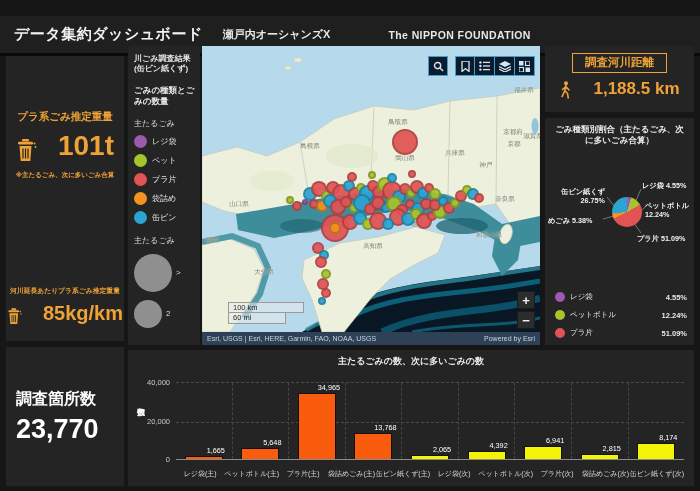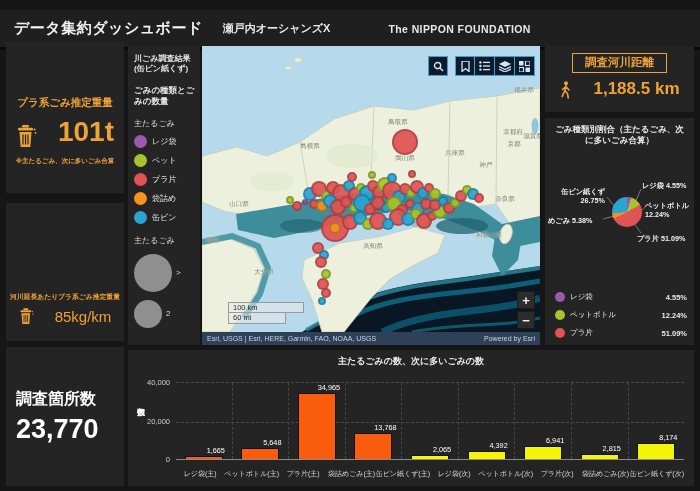--- a/index.html
+++ b/index.html
@@ -2,36 +2,36 @@
 <html><head>
 <meta charset="utf-8">
 <style>
   * { margin:0; padding:0; box-sizing:border-box; }
   html,body { background:#0e0e0e; }
   .page {
     position:relative; width:700px; height:491px; background:#161616;
     font-family:"Liberation Sans","DejaVu Sans",sans-serif; overflow:hidden; color:#eee;
   }
   
-  .hdr { position:absolute; left:0; top:10px; width:700px; height:40px; background:#1f1f1f;
+  .hdr { position:absolute; left:0; top:16px; width:700px; height:40px; background:#1f1f1f;
          border-bottom:3px solid #0a0a0a; display:flex; align-items:center; padding-left:14px; }
   .hdr-title { font-size:15px; font-weight:bold; color:#f2f2f2; letter-spacing:.5px; }
   .hdr-sub   { font-size:11px; font-weight:bold; color:#e8e8e8; margin-left:20px; }
   .hdr-org   { font-size:10.5px; font-weight:bold; color:#e8e8e8; margin-left:58px; letter-spacing:.4px; }
   
   .card { position:absolute; background:#242424; }
   
-  .c1 { left:6px; top:42px;  width:118px; height:151px; display:flex; flex-direction:column; align-items:center; justify-content:center; padding-top:26px; }
+  .c1 { left:6px; top:56px;  width:118px; height:151px; display:flex; flex-direction:column; align-items:center; justify-content:center; padding-top:26px; }
   .c1 .t { color:#efa236; font-size:10.5px; font-weight:bold; text-align:center; }
   .kpi-row { display:flex; align-items:flex-end; gap:21px; margin-top:6px; }
   .c1 .v { color:#efa236; font-size:28px; font-weight:bold; }
   .c1 .n { color:#efa236; font-size:6.5px; font-weight:bold; margin-top:9px; text-align:center; }
   .c2 { left:6px; top:203px; width:118px; height:138px; display:flex; flex-direction:column; align-items:center; justify-content:flex-end; padding-bottom:16px; }
   .c2 .t { color:#efa236; font-size:6.8px; font-weight:bold; text-align:center; }
-  .c2 .v { color:#efa236; font-size:15px; font-weight:normal; }
+  .c2 .v { color:#efa236; font-size:20px; font-weight:bold; }
   .c3 { left:6px; top:347px; width:118px; height:139px; display:flex; flex-direction:column; justify-content:center; padding-left:10px; }
   .c3 .t { color:#fff; font-size:16px; font-weight:bold; }
   .c3 .v { color:#fff; font-size:27px; font-weight:bold; margin-top:4px; }
   
   .leg { left:128px; top:46px; width:72px; height:299px; padding:8px 5px 0 6px; overflow:hidden; }
   .leg .title { font-size:8px; font-weight:bold; color:#e9e9e9; line-height:1.3; }
   .leg .sub   { font-size:8.5px; font-weight:bold; color:#e9e9e9; line-height:1.3; margin-top:10px; }
   .leg .sec   { font-size:8px; color:#ddd; margin-top:11px; }
   .leg-row { display:flex; align-items:center; gap:5px; margin-top:6px; }
   .leg-dot { width:13px; height:13px; border-radius:50%; flex:0 0 13px; }

